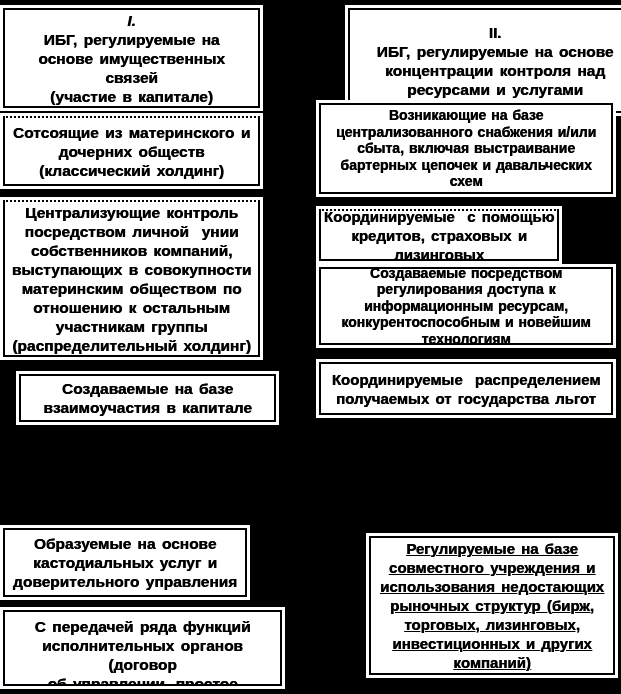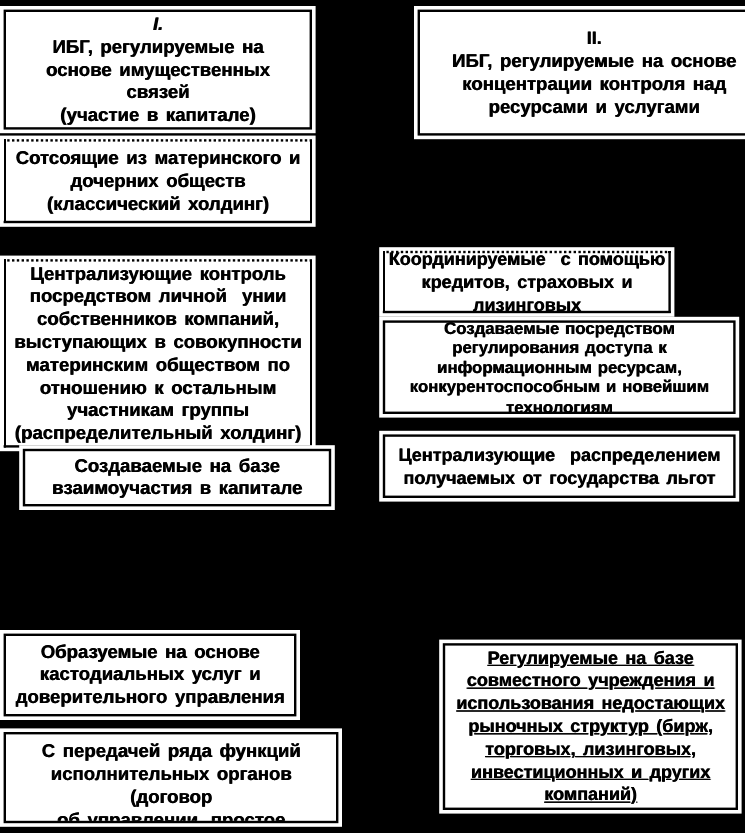--- a/index.html
+++ b/index.html
@@ -47,21 +47,21 @@
     font-size: 14px;
     line-height: 16.5px;
     word-spacing: 1px;
   }
   .mid {
     font-size: 15px;
   }
   
   .l1 { left: 3px;   top: 8px;   width: 257px; height: 100px; }
   .l2 { left: 3px;   top: 116px; width: 257px; height: 70px;  }
-  .l3 { left: 3px;   top: 200px; width: 257px; height: 157px; margin-top: 16px; }
+  .l3 { left: 3px;   top: 200px; width: 257px; height: 157px; }
   .l4 { left: 3px;   top: 374px; width: 257px; height: 48px; margin-left: 16px;  }
   
   .r1 { left: 336px; top: 8px;   width: 294px; height: 105px; margin-left: 12px;  }
   .r2 { left: 319px; top: 103px; width: 294px; height: 91px;  }
   .r3 { left: 319px; top: 209px; width: 240px; height: 52px;  }
   .r4 { left: 319px; top: 267px; width: 294px; height: 78px;  }
   .r5 { left: 319px; top: 362px; width: 294px; height: 53px;  }
   
   .m1 { left: 85px;  top: 440px; width: 530px; height: 67px; font-size: 16px; }
   
@@ -105,36 +105,43 @@
 взаимоучастия в капитале</div>
   </div>
 
   <div class="box r1">
     <div class="num">II.</div>
     <div class="txt">ИБГ, регулируемые на основе
 концентрации контроля над
 ресурсами и услугами</div>
   </div>
 
+  <div class="box r2 small">
+    <div class="txt">Возникающие на базе
+централизованного снабжения и/или
+сбыта, включая выстраивание
+бартерных цепочек и давальческих
+схем</div>
+  </div>
 
   <div class="box r3 dtop mid">
     <div class="txt">Координируемые  с помощью
 кредитов, страховых и лизинговых</div>
   </div>
 
   <div class="box r4 small">
     <div class="txt">Создаваемые посредством
 регулирования доступа к
 информационным ресурсам,
 конкурентоспособным и новейшим
 технологиям</div>
   </div>
 
   <div class="box r5 mid">
-    <div class="txt">Централизующие  распределением
+    <div class="txt">Координируемые  распределением
 получаемых от государства льгот</div>
   </div>
 
 
   <div class="box b1">
     <div class="txt">Образуемые на основе
 кастодиальных услуг и
 доверительного управления</div>
   </div>
 

